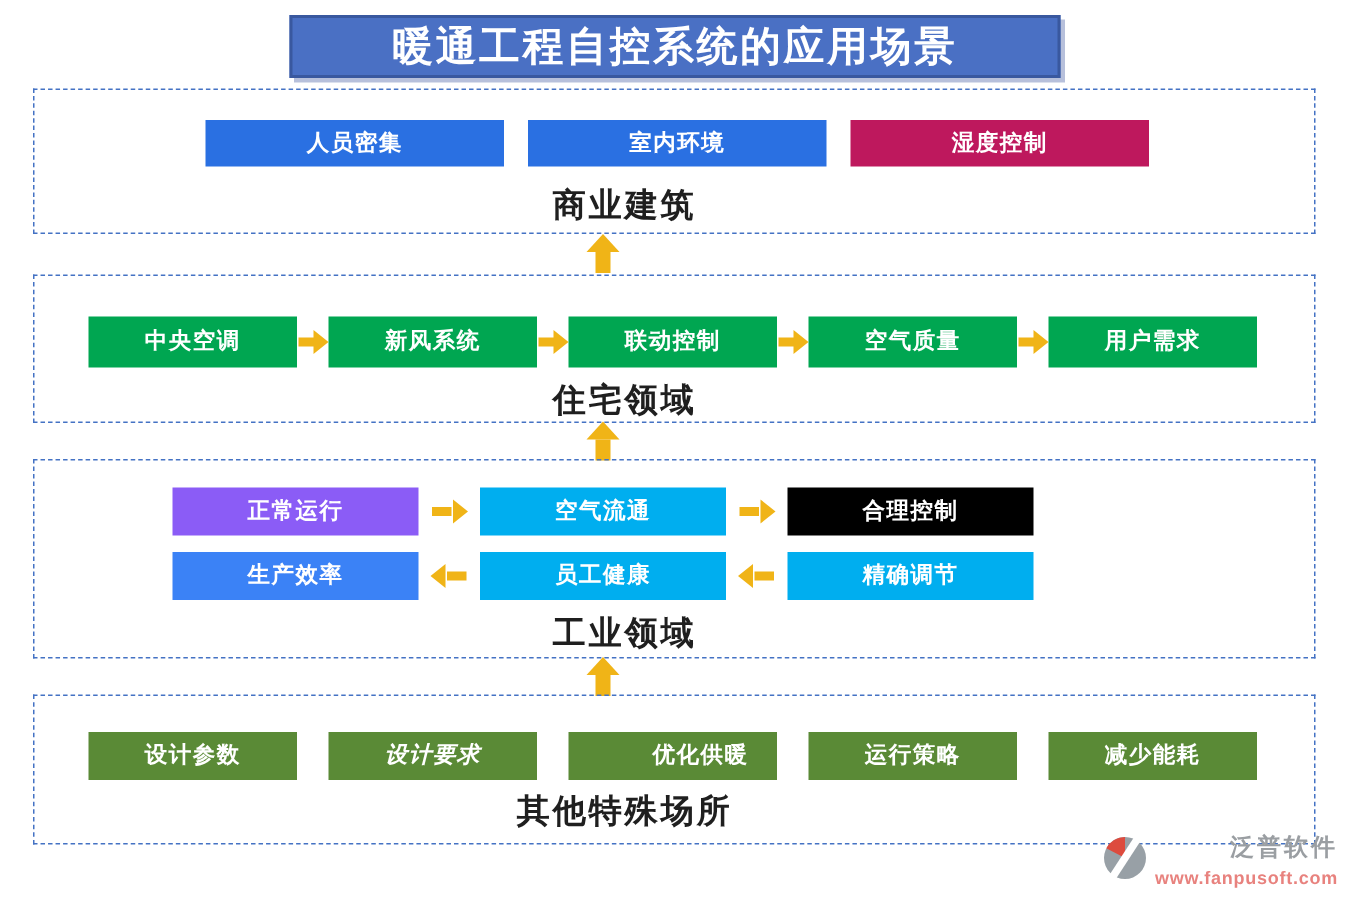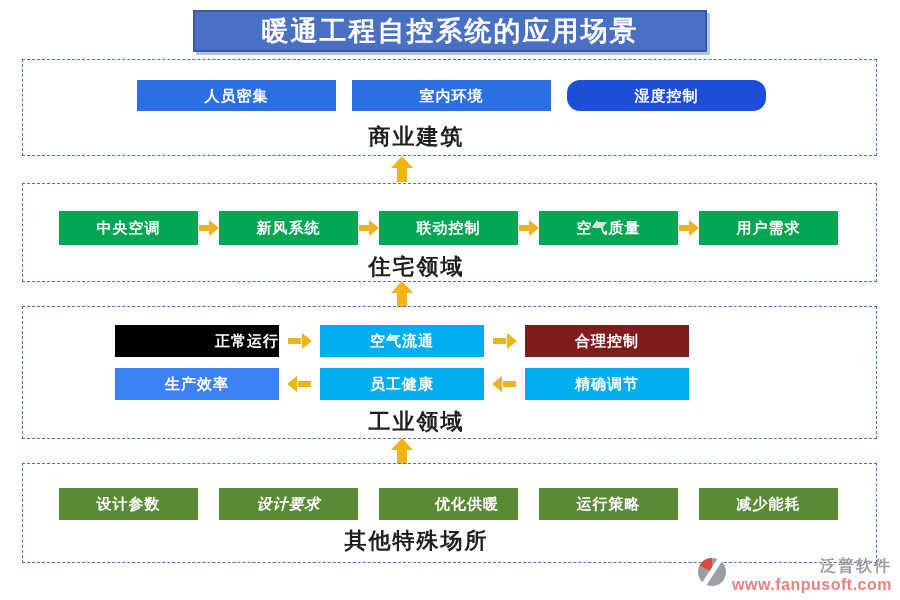--- a/index.html
+++ b/index.html
@@ -107,37 +107,37 @@
     position:absolute;right:8px;bottom:8px;
     display:flex;align-items:flex-start;gap:4px;
   }
   .logo-mark{width:32px;height:32px;margin-top:2px;}
   .logo-text{display:flex;flex-direction:column;align-items:flex-end;}
   .logo-name{
     color:#9A9EA2;font-size:16px;font-weight:bold;letter-spacing:2px;
     line-height:24px;white-space:nowrap;
   }
   .logo-url{
-    color:#E8827E;font-size:16px;font-weight:bold;
+    color:#E8827E;font-size:12px;font-weight:bold;
     letter-spacing:.5px;line-height:14px;white-space:nowrap;
   }
 </style>
 </head>
 <body>
 
 <div class="canvas">
 
   <div class="title-box">暖通工程自控系统的应用场景</div>
 
   <div class="section sec0">
     <div class="rows">
         <div class="btn-row">
           <div class="node-btn" style="background: rgb(42, 112, 226);">人员密集</div>
           <div class="node-btn" style="background: rgb(42, 112, 226);">室内环境</div>
-          <div class="node-btn" style="background: #1d4ed8; border-radius: 13px;">湿度控制</div>
+          <div class="node-btn" style="background: #be185d;">湿度控制</div>
         </div>
       </div>
     <div class="section-label">商业建筑</div>
   </div>
 
   <div class="uparrow up0">
       <span class="head"></span>
       <span class="stem"></span>
     </div>
 
@@ -171,31 +171,31 @@
   </div>
 
   <div class="uparrow up1">
       <span class="head"></span>
       <span class="stem"></span>
     </div>
 
   <div class="section sec2">
     <div class="rows">
         <div class="btn-row">
-          <div class="node-btn" style="background: #000000; text-align: right;">正常运行</div>
+          <div class="node-btn" style="background: #8b5cf6;">正常运行</div>
           <span class="harrow right">
             <span class="bar"></span>
             <span class="head"></span>
           </span>
           <div class="node-btn" style="background: rgb(0, 174, 239);">空气流通</div>
           <span class="harrow right">
             <span class="bar"></span>
             <span class="head"></span>
           </span>
-          <div class="node-btn" style="background: #7f1d1d;">合理控制</div>
+          <div class="node-btn" style="background: #000000;">合理控制</div>
         </div>
         <div class="btn-row">
           <div class="node-btn" style="background: #3b82f6;">生产效率</div>
           <span class="harrow left">
             <span class="bar"></span>
             <span class="head"></span>
           </span>
           <div class="node-btn" style="background: rgb(0, 174, 239);">员工健康</div>
           <span class="harrow left">
             <span class="bar"></span>

